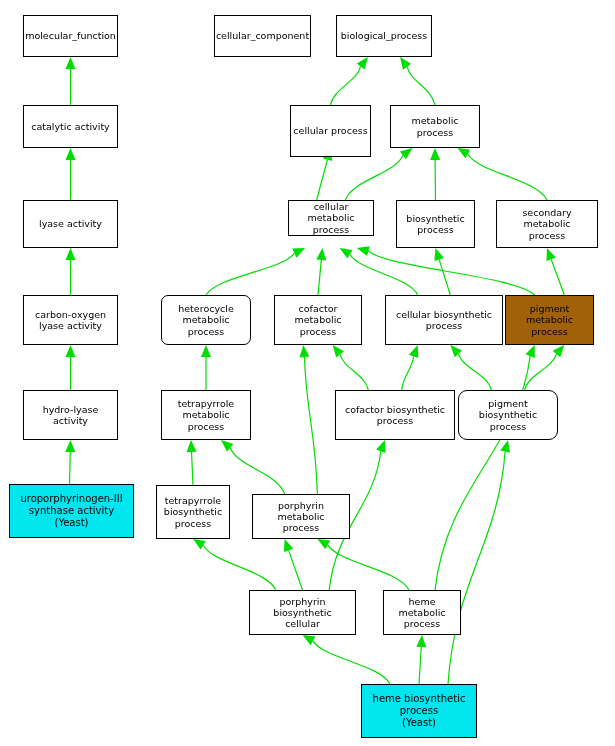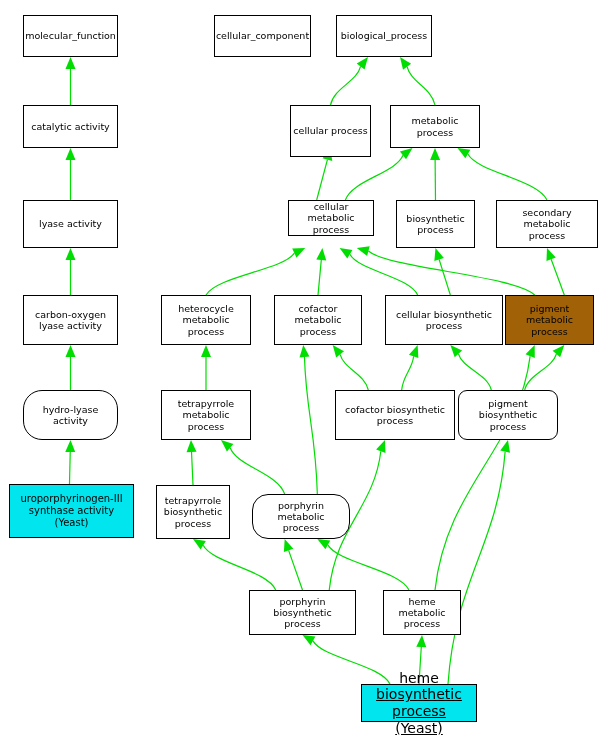--- a/index.html
+++ b/index.html
@@ -184,37 +184,37 @@
 process</span>
       </div>
       <div class="node term" style="left: 496px; top: 200px; width: 102px; height: 48px; background: rgb(255, 255, 255); border-color: rgb(0, 0, 0); color: rgb(0, 0, 0);">
         <span class="node-label">secondary metabolic
 process</span>
       </div>
       <div class="node term" style="left: 23px; top: 295px; width: 95px; height: 50px; background: rgb(255, 255, 255); border-color: rgb(0, 0, 0); color: rgb(0, 0, 0);">
         <span class="node-label">carbon-oxygen
 lyase activity</span>
       </div>
-      <div class="node term" style="left: 161px; top: 295px; width: 90px; height: 50px; background: rgb(255, 255, 255); border-color: rgb(0, 0, 0); color: rgb(0, 0, 0);">
+      <div class="node term" style="left: 161px; top: 295px; width: 90px; height: 50px; background: rgb(255, 255, 255); border-color: rgb(0, 0, 0); color: rgb(0, 0, 0); border-radius: 7px;">
         <span class="node-label">heterocycle
 metabolic process</span>
       </div>
       <div class="node term" style="left: 274px; top: 295px; width: 88px; height: 50px; background: rgb(255, 255, 255); border-color: rgb(0, 0, 0); color: rgb(0, 0, 0);">
         <span class="node-label">cofactor metabolic
 process</span>
       </div>
       <div class="node term" style="left: 385px; top: 295px; width: 118px; height: 50px; background: rgb(255, 255, 255); border-color: rgb(0, 0, 0); color: rgb(0, 0, 0);">
         <span class="node-label">cellular biosynthetic
 process</span>
       </div>
       <div class="node term" style="left: 505px; top: 295px; width: 89px; height: 50px; background: #a16207; border-color: rgb(0, 0, 0); color: rgb(0, 0, 0);">
         <span class="node-label">pigment metabolic
 process</span>
       </div>
-      <div class="node term" style="left: 23px; top: 390px; width: 95px; height: 50px; background: rgb(255, 255, 255); border-color: rgb(0, 0, 0); color: rgb(0, 0, 0); border-radius: 19px;">
+      <div class="node term" style="left: 23px; top: 390px; width: 95px; height: 50px; background: rgb(255, 255, 255); border-color: rgb(0, 0, 0); color: rgb(0, 0, 0);">
         <span class="node-label">hydro-lyase
 activity</span>
       </div>
       <div class="node term" style="left: 161px; top: 390px; width: 90px; height: 50px; background: rgb(255, 255, 255); border-color: rgb(0, 0, 0); color: rgb(0, 0, 0);">
         <span class="node-label">tetrapyrrole
 metabolic process</span>
       </div>
       <div class="node term" style="left: 335px; top: 390px; width: 120px; height: 50px; background: rgb(255, 255, 255); border-color: rgb(0, 0, 0); color: rgb(0, 0, 0);">
         <span class="node-label">cofactor biosynthetic
 process</span>
@@ -226,31 +226,31 @@
       <div class="node hit" style="left: 9px; top: 484px; width: 125px; height: 54px; background: rgb(0, 229, 238); border-color: rgb(0, 0, 0); color: rgb(0, 0, 0); font-size: 10px; border-width: 1px;">
         <span class="node-label">uroporphyrinogen-III
 synthase activity
 (Yeast)</span>
       </div>
       <div class="node term" style="left: 156px; top: 485px; width: 74px; height: 54px; background: rgb(255, 255, 255); border-color: rgb(0, 0, 0); color: rgb(0, 0, 0);">
         <span class="node-label">tetrapyrrole
 biosynthetic
 process</span>
       </div>
-      <div class="node term" style="left: 252px; top: 494px; width: 98px; height: 45px; background: rgb(255, 255, 255); border-color: rgb(0, 0, 0); color: rgb(0, 0, 0); border-radius: 16px;">
+      <div class="node term" style="left: 252px; top: 494px; width: 98px; height: 45px; background: rgb(255, 255, 255); border-color: rgb(0, 0, 0); color: rgb(0, 0, 0);">
         <span class="node-label">porphyrin metabolic
 process</span>
       </div>
       <div class="node term" style="left: 249px; top: 590px; width: 107px; height: 45px; background: rgb(255, 255, 255); border-color: rgb(0, 0, 0); color: rgb(0, 0, 0);">
         <span class="node-label">porphyrin biosynthetic
-process</span>
+cellular</span>
       </div>
       <div class="node term" style="left: 383px; top: 590px; width: 78px; height: 45px; background: rgb(255, 255, 255); border-color: rgb(0, 0, 0); color: rgb(0, 0, 0);">
         <span class="node-label">heme metabolic
 process</span>
       </div>
-      <div class="node hit" style="left: 361px; top: 684px; width: 116px; height: 38px; background: rgb(0, 229, 238); border-color: rgb(0, 0, 0); color: rgb(0, 0, 0); font-size: 14px; border-width: 1px; text-decoration: underline;">
+      <div class="node hit" style="left: 361px; top: 684px; width: 116px; height: 54px; background: rgb(0, 229, 238); border-color: rgb(0, 0, 0); color: rgb(0, 0, 0); font-size: 10px; border-width: 1px;">
         <span class="node-label">heme biosynthetic
 process
 (Yeast)</span>
       </div>
     </div>
 </div>
 
 </body></html>

